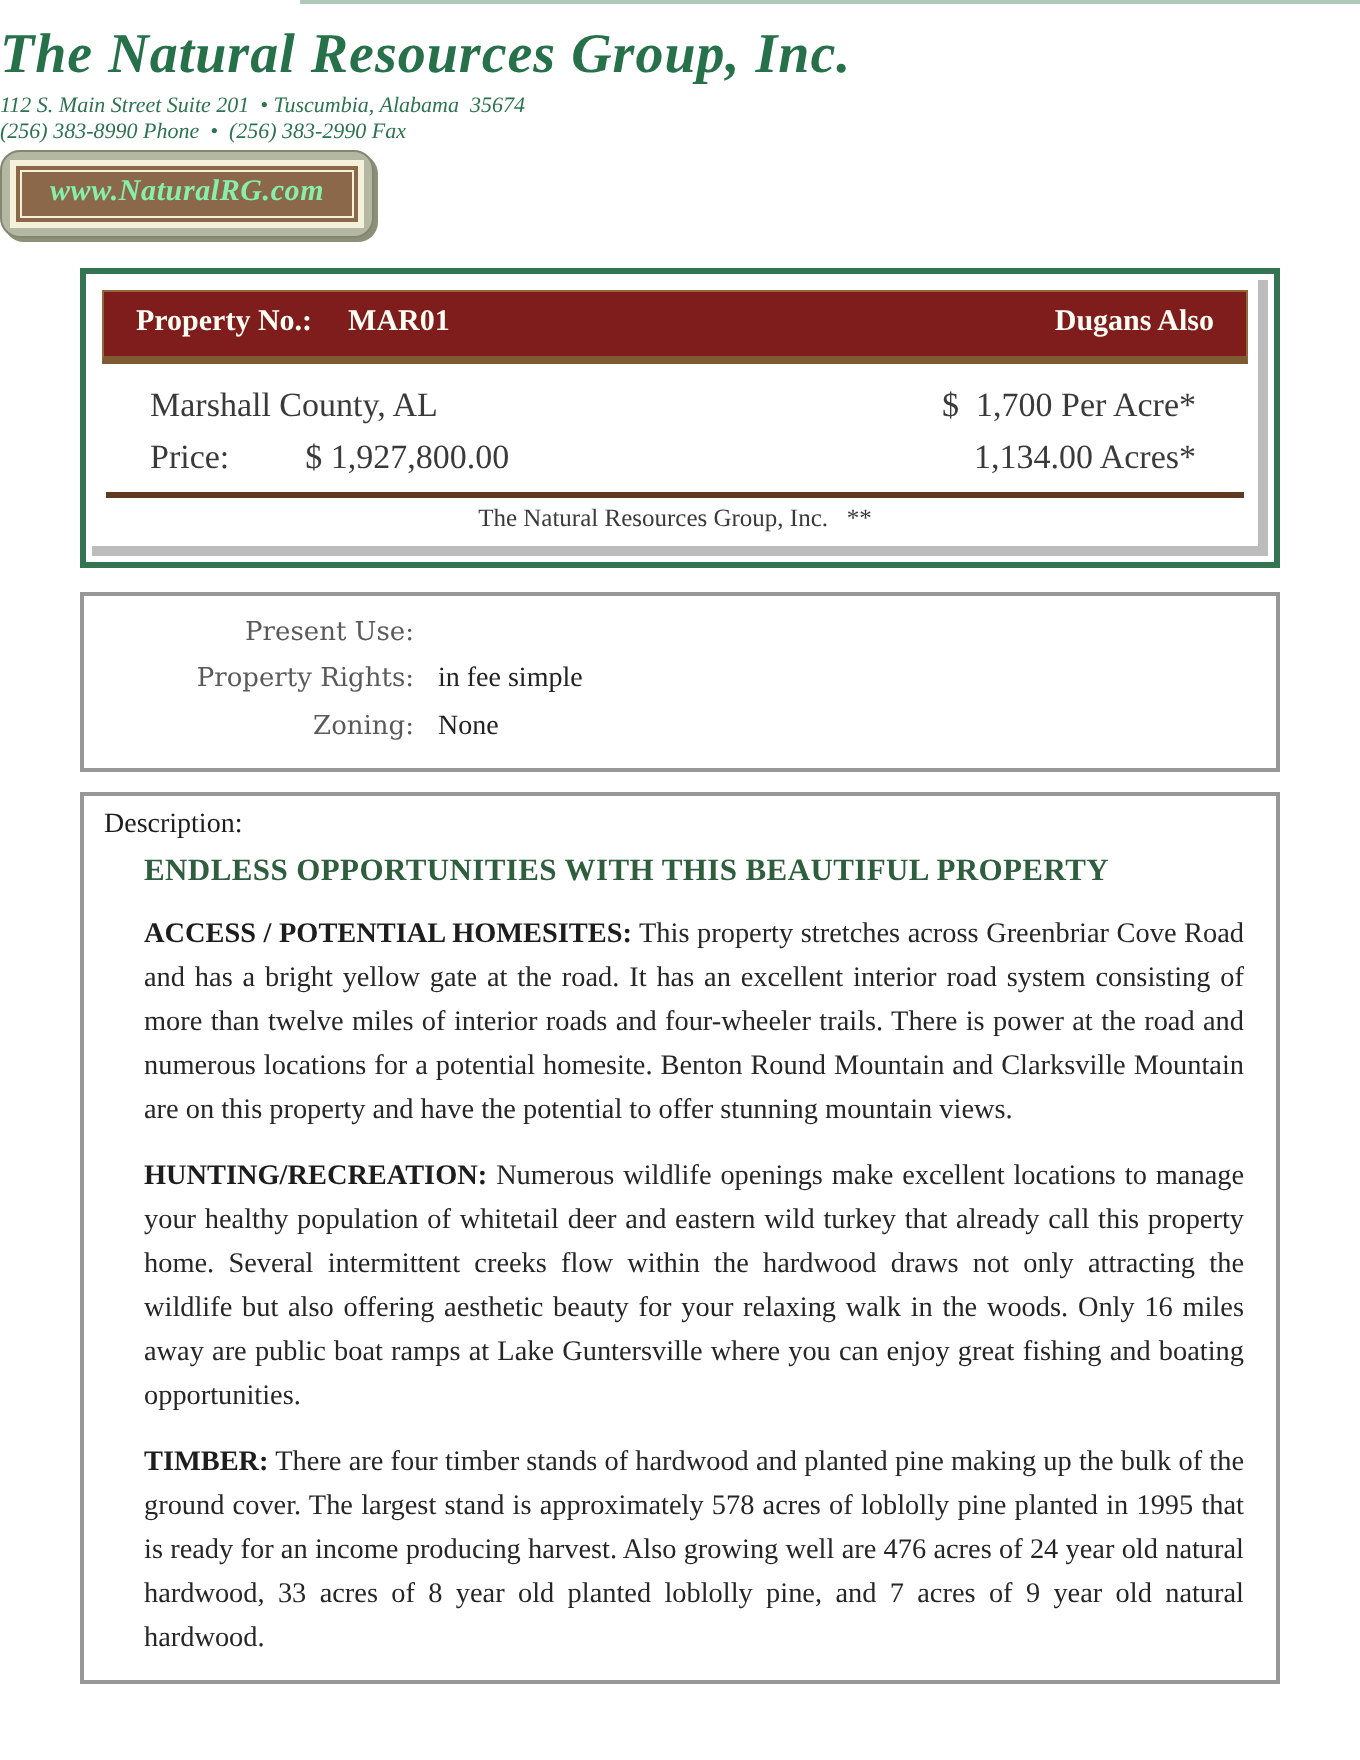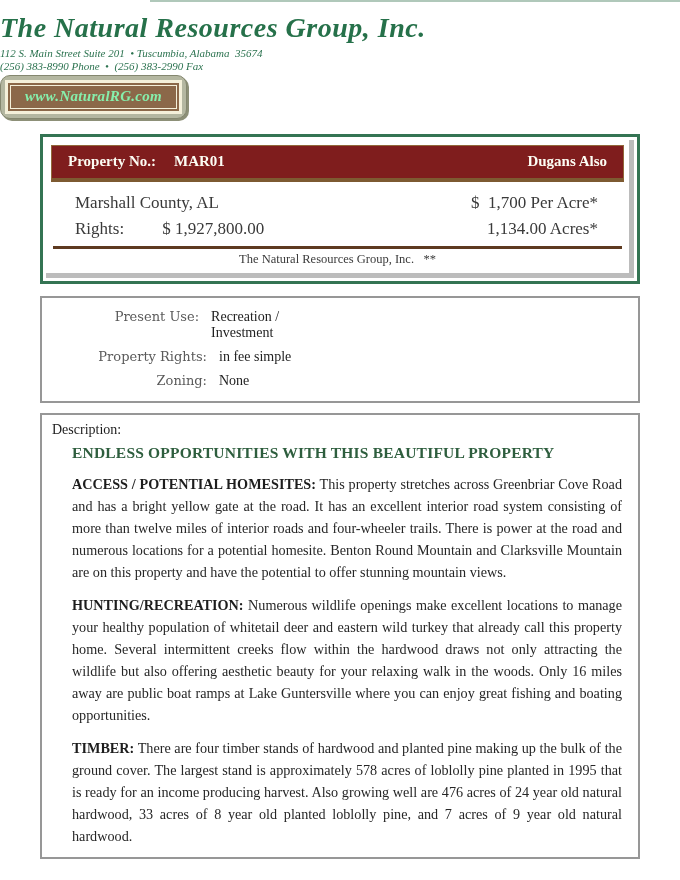--- a/index.html
+++ b/index.html
@@ -105,36 +105,35 @@
           </div>
           <span class="wtxt">Dugans Also</span>
         </div>
         <div class="prop-rows">
           <div class="prop-row">
             <span>Marshall County, AL</span>
             <span style="white-space:pre-wrap">$  1,700 Per Acre*</span>
           </div>
           <div class="prop-row">
             <span class="price-group">
-              <span>Rights:</span>
+              <span>Price:</span>
               <span>$ 1,927,800.00</span>
             </span>
             <span>1,134.00 Acres*</span>
           </div>
         </div>
         <hr class="prop-rule">
         <div class="prop-attr">The Natural Resources Group, Inc.   **</div>
       </div>
     </div>
 
     <div class="det-box">
       <div class="det-col det-col-r">
         <div class="det-row">
           <span class="det-label">Present Use:</span>
-          <span class="det-val">Recreation / Investment</span>
         </div>
         <div class="det-row">
           <span class="det-label">Property Rights:</span>
           <span class="det-val">in fee simple</span>
         </div>
         <div class="det-row">
           <span class="det-label">Zoning:</span>
           <span class="det-val">None</span>
         </div>
       </div>

